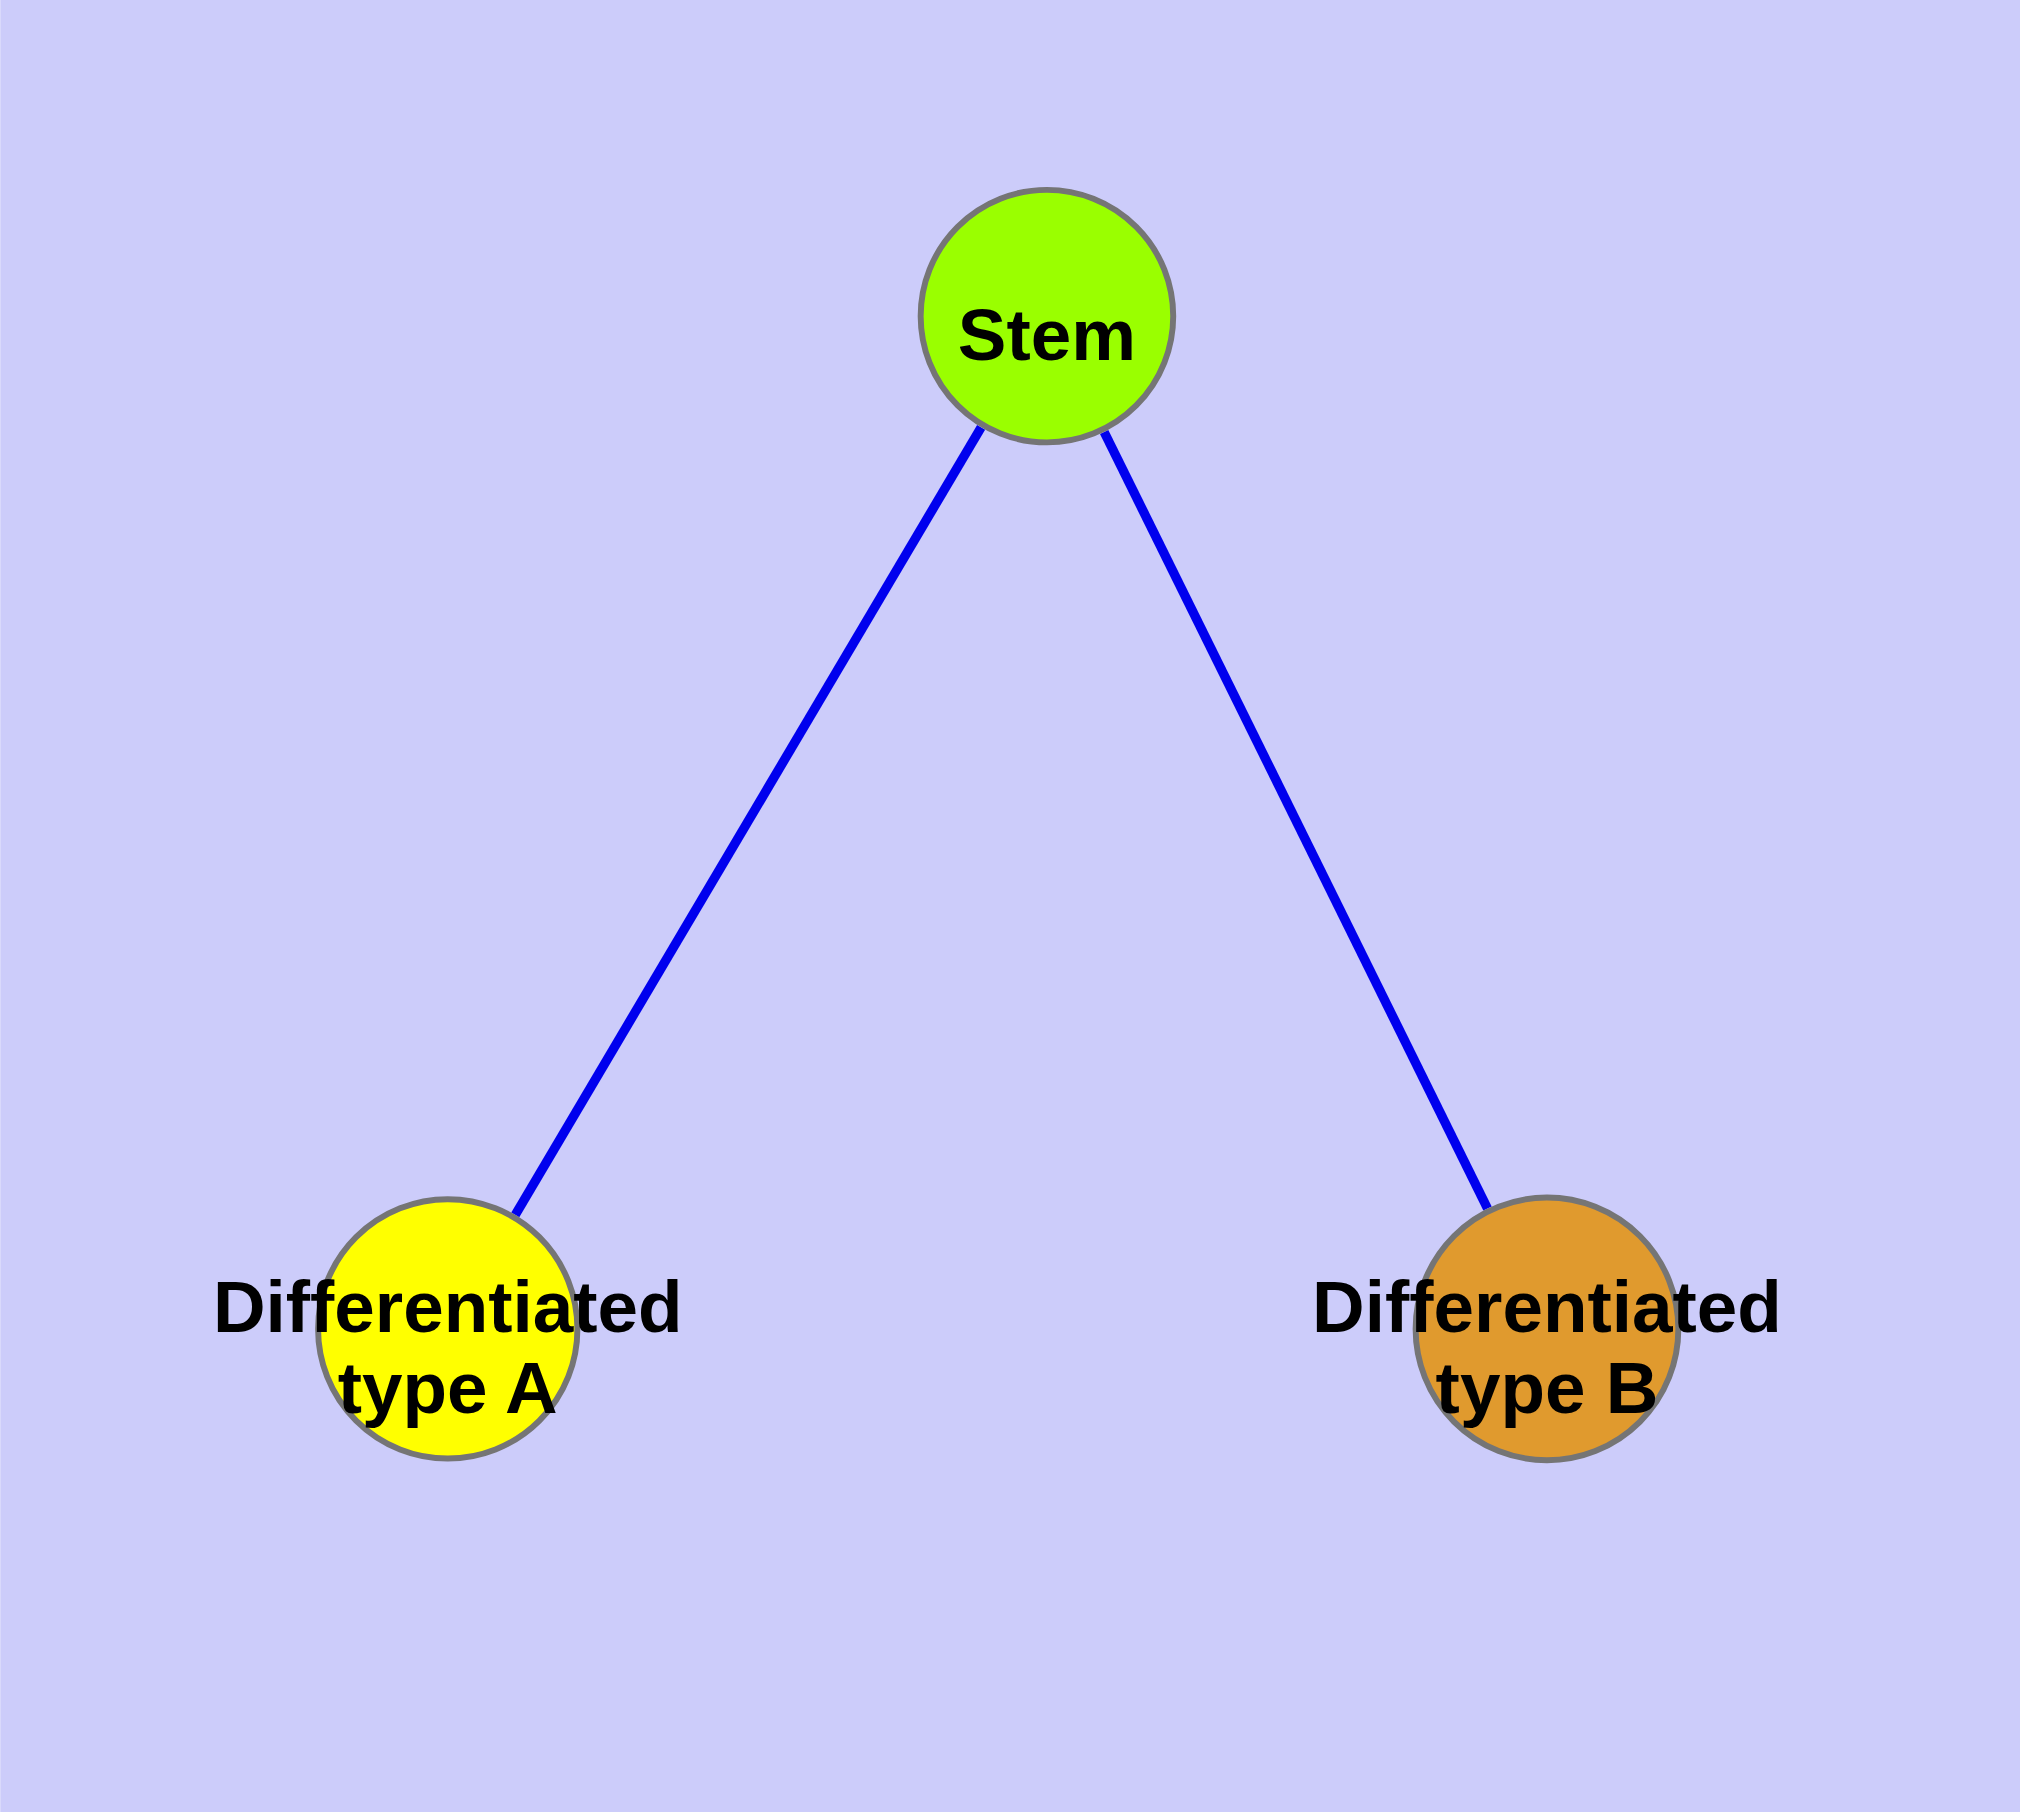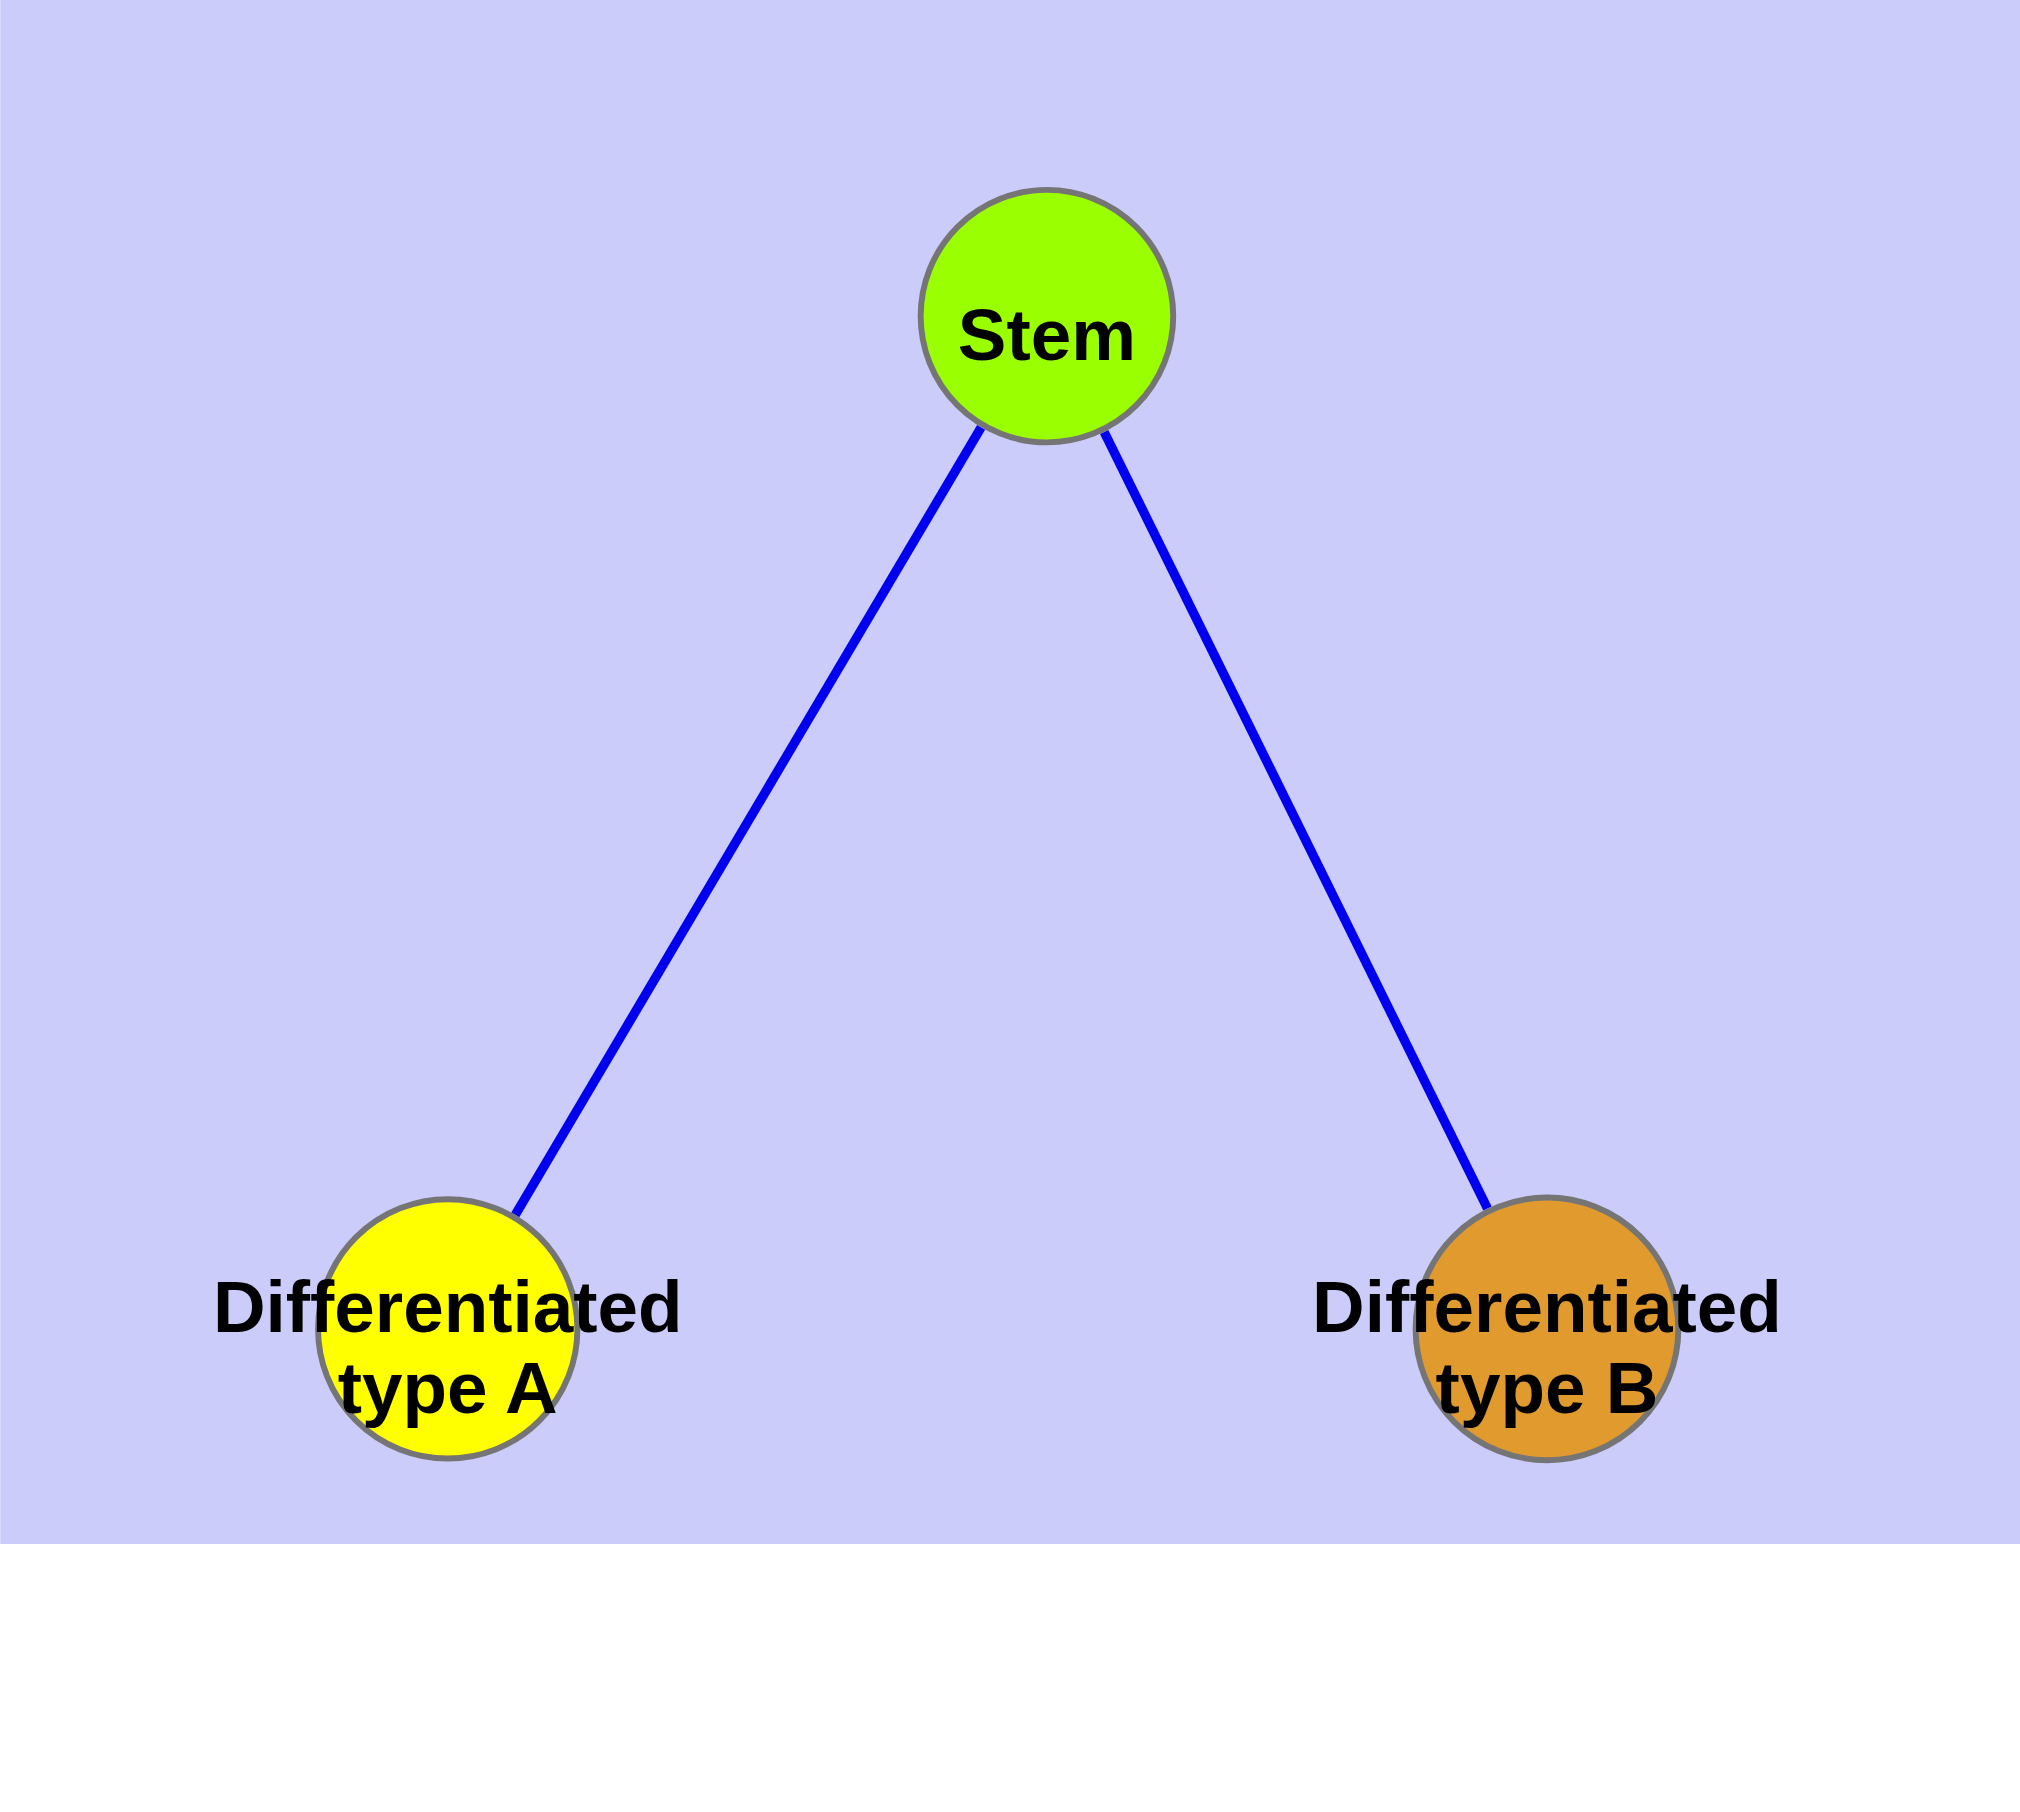--- a/index.html
+++ b/index.html
@@ -4,21 +4,21 @@
 <title>Cell Differentiation Graph</title>
 <style>
   html, body {
     margin: 0;
     padding: 0;
     background: #ffffff;
   }
   #canvas {
     position: relative;
     width: 2021px;
-    height: 1544px;
+    height: 1812px;
     overflow: hidden;
     font-family: "Liberation Sans", "DejaVu Sans", sans-serif;
   }
   #graph-svg {
     position: absolute;
     left: 0;
     top: 0;
     width: 2021px;
     height: 1812px;
     display: block;

